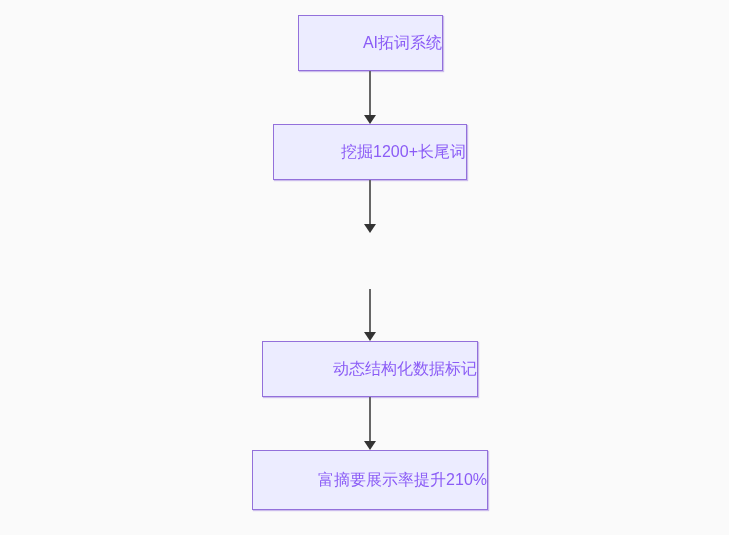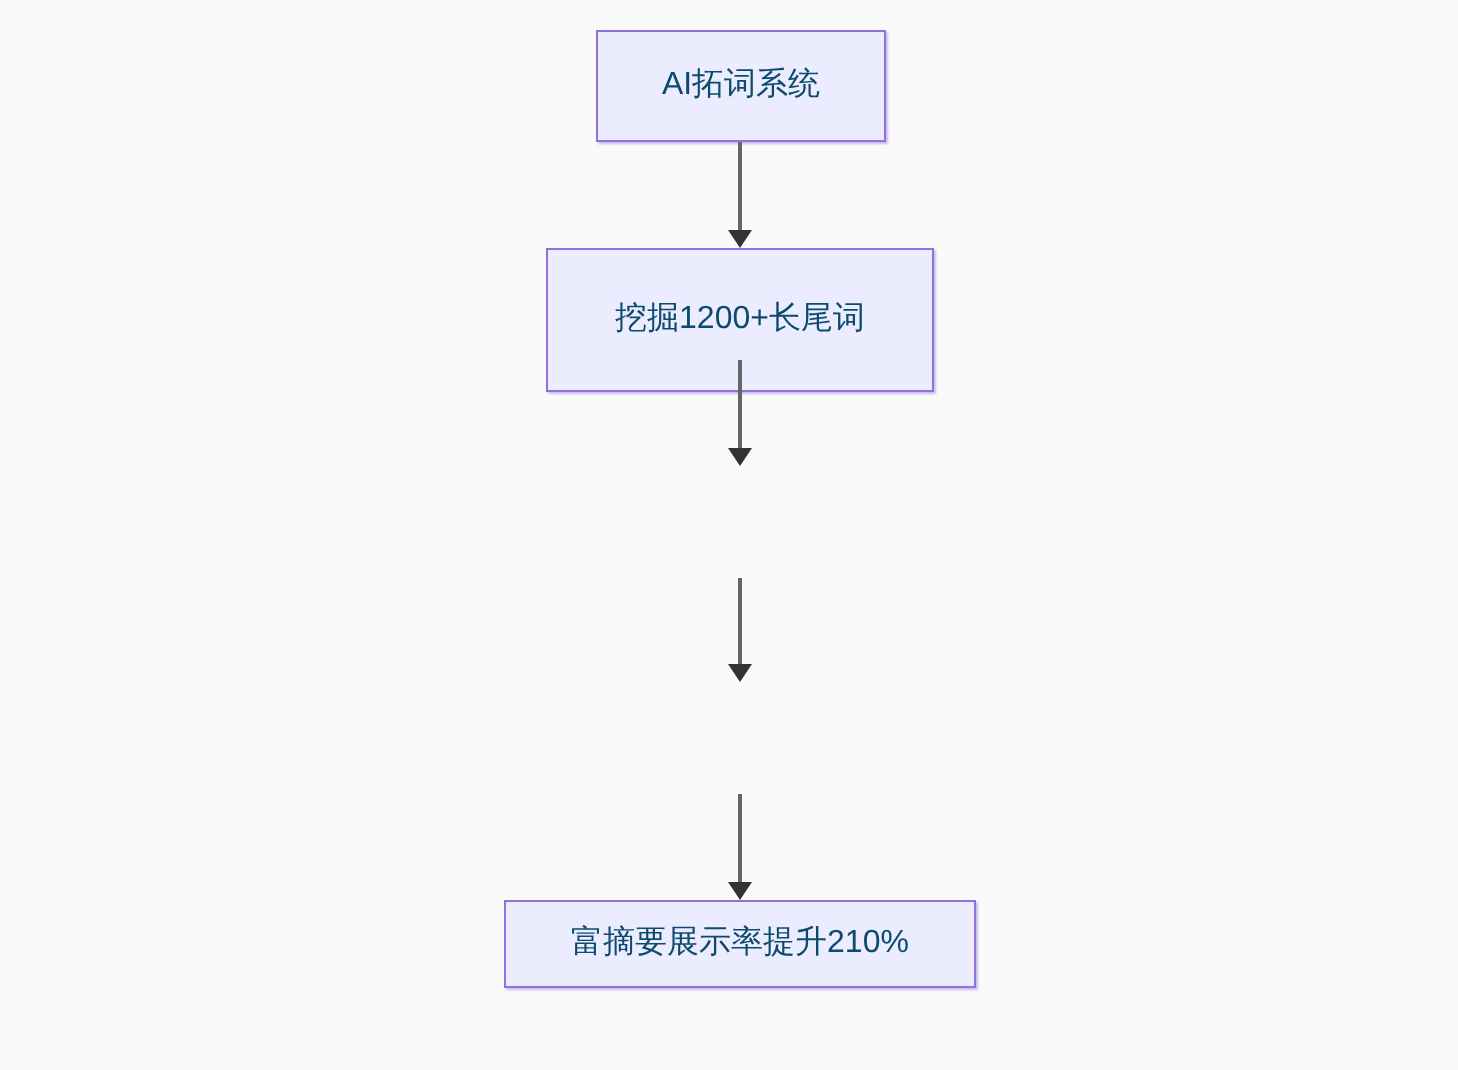--- a/index.html
+++ b/index.html
@@ -13,32 +13,32 @@
     background: #fafafa;
     overflow: hidden;
   }
   .node {
     position: absolute;
     background: #ECECFF;
     border: 1px solid #9370DB;
     box-shadow: 1px 1px 1px rgba(147,112,219,0.45);
     display: flex;
     align-items: center;
-    justify-content: center;
-    color: #0c4a6e;
+    justify-content: flex-end;
+    color: #8b5cf6;
     font-size: 16px;
     line-height: 1.2;
     text-align: center;
     white-space: nowrap;
   }
   .node-1 { left: 298px; top: 15px;  width: 145px; height: 56px; }
-  .node-2 { left: 273px; top: 124px; width: 194px; height: 72px; }
+  .node-2 { left: 273px; top: 124px; width: 194px; height: 56px; }
   .node-3 { left: 259px; top: 233px; width: 222px; height: 56px; }
   .node-4 { left: 262px; top: 341px; width: 216px; height: 56px; }
-  .node-5 { left: 252px; top: 450px; width: 236px; height: 44px; }
+  .node-5 { left: 252px; top: 450px; width: 236px; height: 60px; }
 
   .arrow {
     position: absolute;
     left: 363px;            
     width: 14px;
     display: flex;
     flex-direction: column;
     align-items: center;
   }
   .arrow-1 { top: 71px;  height: 53px; }
@@ -80,20 +80,23 @@
     <div class="line"></div>
     <div class="head"></div>
   </div>
 
 
   <div class="arrow arrow-3">
     <div class="line"></div>
     <div class="head"></div>
   </div>
 
+  <div class="node node-4">
+    <span>动态结构化数据标记</span>
+  </div>
 
   <div class="arrow arrow-4">
     <div class="line"></div>
     <div class="head"></div>
   </div>
 
   <div class="node node-5">
     <span>富摘要展示率提升210%</span>
   </div>
 

